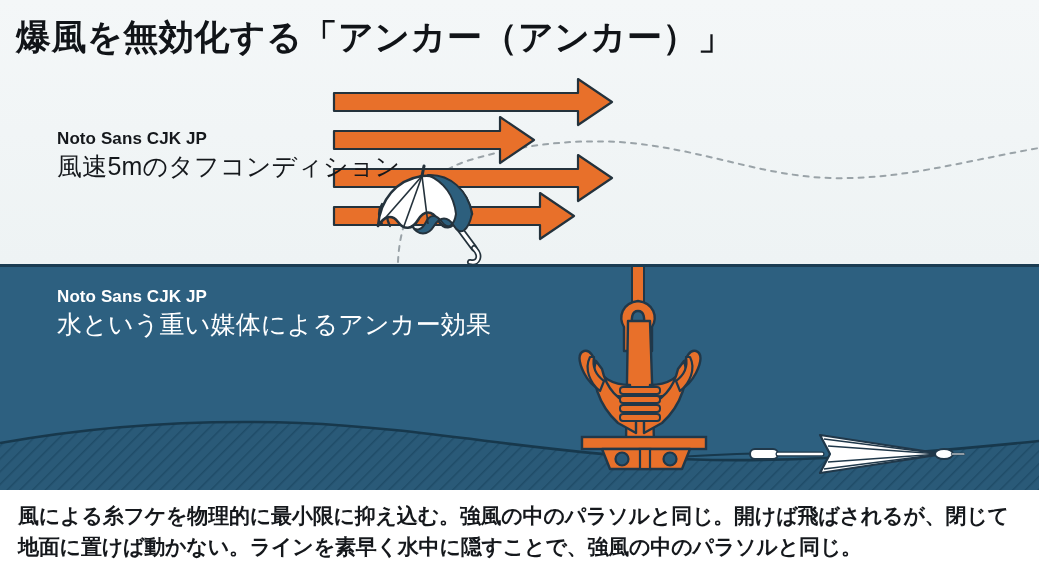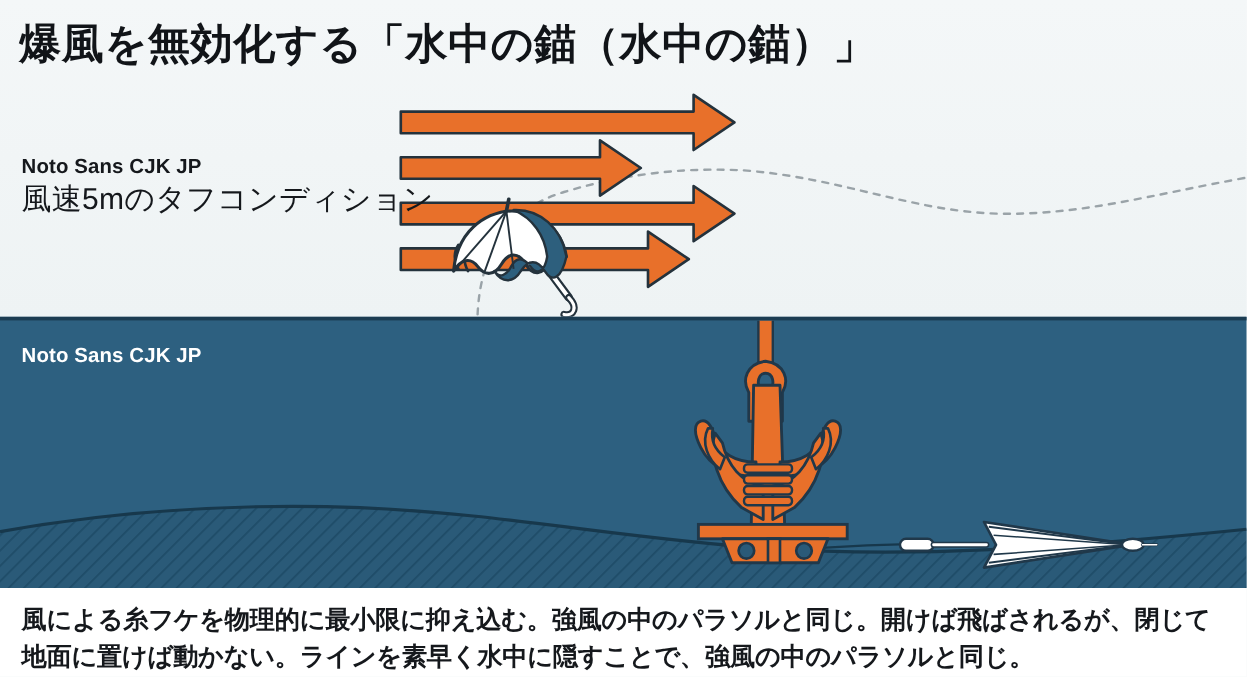--- a/index.html
+++ b/index.html
@@ -40,20 +40,21 @@
     letter-spacing: 0.5px;
     color: #111418;
     white-space: nowrap;
     line-height: 1.2;
   }
 
   
   .label-block {
     position: absolute;
     white-space: nowrap;
+    margin-left: 39px;
   }
   .label-block .latin {
     font-size: 17px;
     font-weight: 700;
     letter-spacing: 0.1px;
     line-height: 1.25;
   }
   .label-block .cjk {
     font-size: 25px;
     font-weight: 400;
@@ -160,21 +161,21 @@
 
         <path d="M44 24 L 46 14" fill="none" stroke="#24323c" stroke-width="3" stroke-linecap="round"></path>
       </g>
     </svg>
 
     <div class="label-block label-air">
       <div class="latin">Noto Sans CJK JP</div>
       <div class="cjk">風速5mのタフコンディション</div>
     </div>
 
-    <div class="slide-title">爆風を無効化する「水中の錨（水中の錨）」</div>
+    <div class="slide-title">爆風を無効化する「アンカー（アンカー）」</div>
   </div>
 
   <div class="water-panel">
 
     <svg class="abs-svg" width="1039" height="226" viewBox="0 0 1039 226">
       <defs>
         <pattern id="hatch" width="9" height="9" patternUnits="userSpaceOnUse" patternTransform="rotate(45)">
           <rect width="9" height="9" fill="#2a5a78"></rect>
           <line x1="0" y1="0" x2="0" y2="9" stroke="#1f4c68" stroke-width="3"></line>
         </pattern>
@@ -257,20 +258,21 @@
         <path d="M70 31 L182 23" fill="none" stroke="#20384a" stroke-width="1.3"></path>
 
         <ellipse cx="186" cy="23" rx="9" ry="5" fill="#ffffff" stroke="#20384a" stroke-width="2"></ellipse>
         <path d="M194 23 L206 23" fill="none" stroke="#20384a" stroke-width="2.4" stroke-linecap="round"></path>
         <path d="M194 23 L206 23" fill="none" stroke="#ffffff" stroke-width="1.2" stroke-linecap="round"></path>
       </g>
     </svg>
 
     <div class="label-block label-water" style="left:18px; top:19px;">
       <div class="latin">Noto Sans CJK JP</div>
+      <div class="cjk">水という重い媒体によるアンカー効果</div>
     </div>
   </div>
 
   <div class="caption-band">
     <div class="cap-line cap-line-1">風による糸フケを物理的に最小限に抑え込む。強風の中のパラソルと同じ。開けば飛ばされるが、閉じて</div>
     <div class="cap-line cap-line-2">地面に置けば動かない。ラインを素早く水中に隠すことで、強風の中のパラソルと同じ。</div>
   </div>
 
 </div>
 

